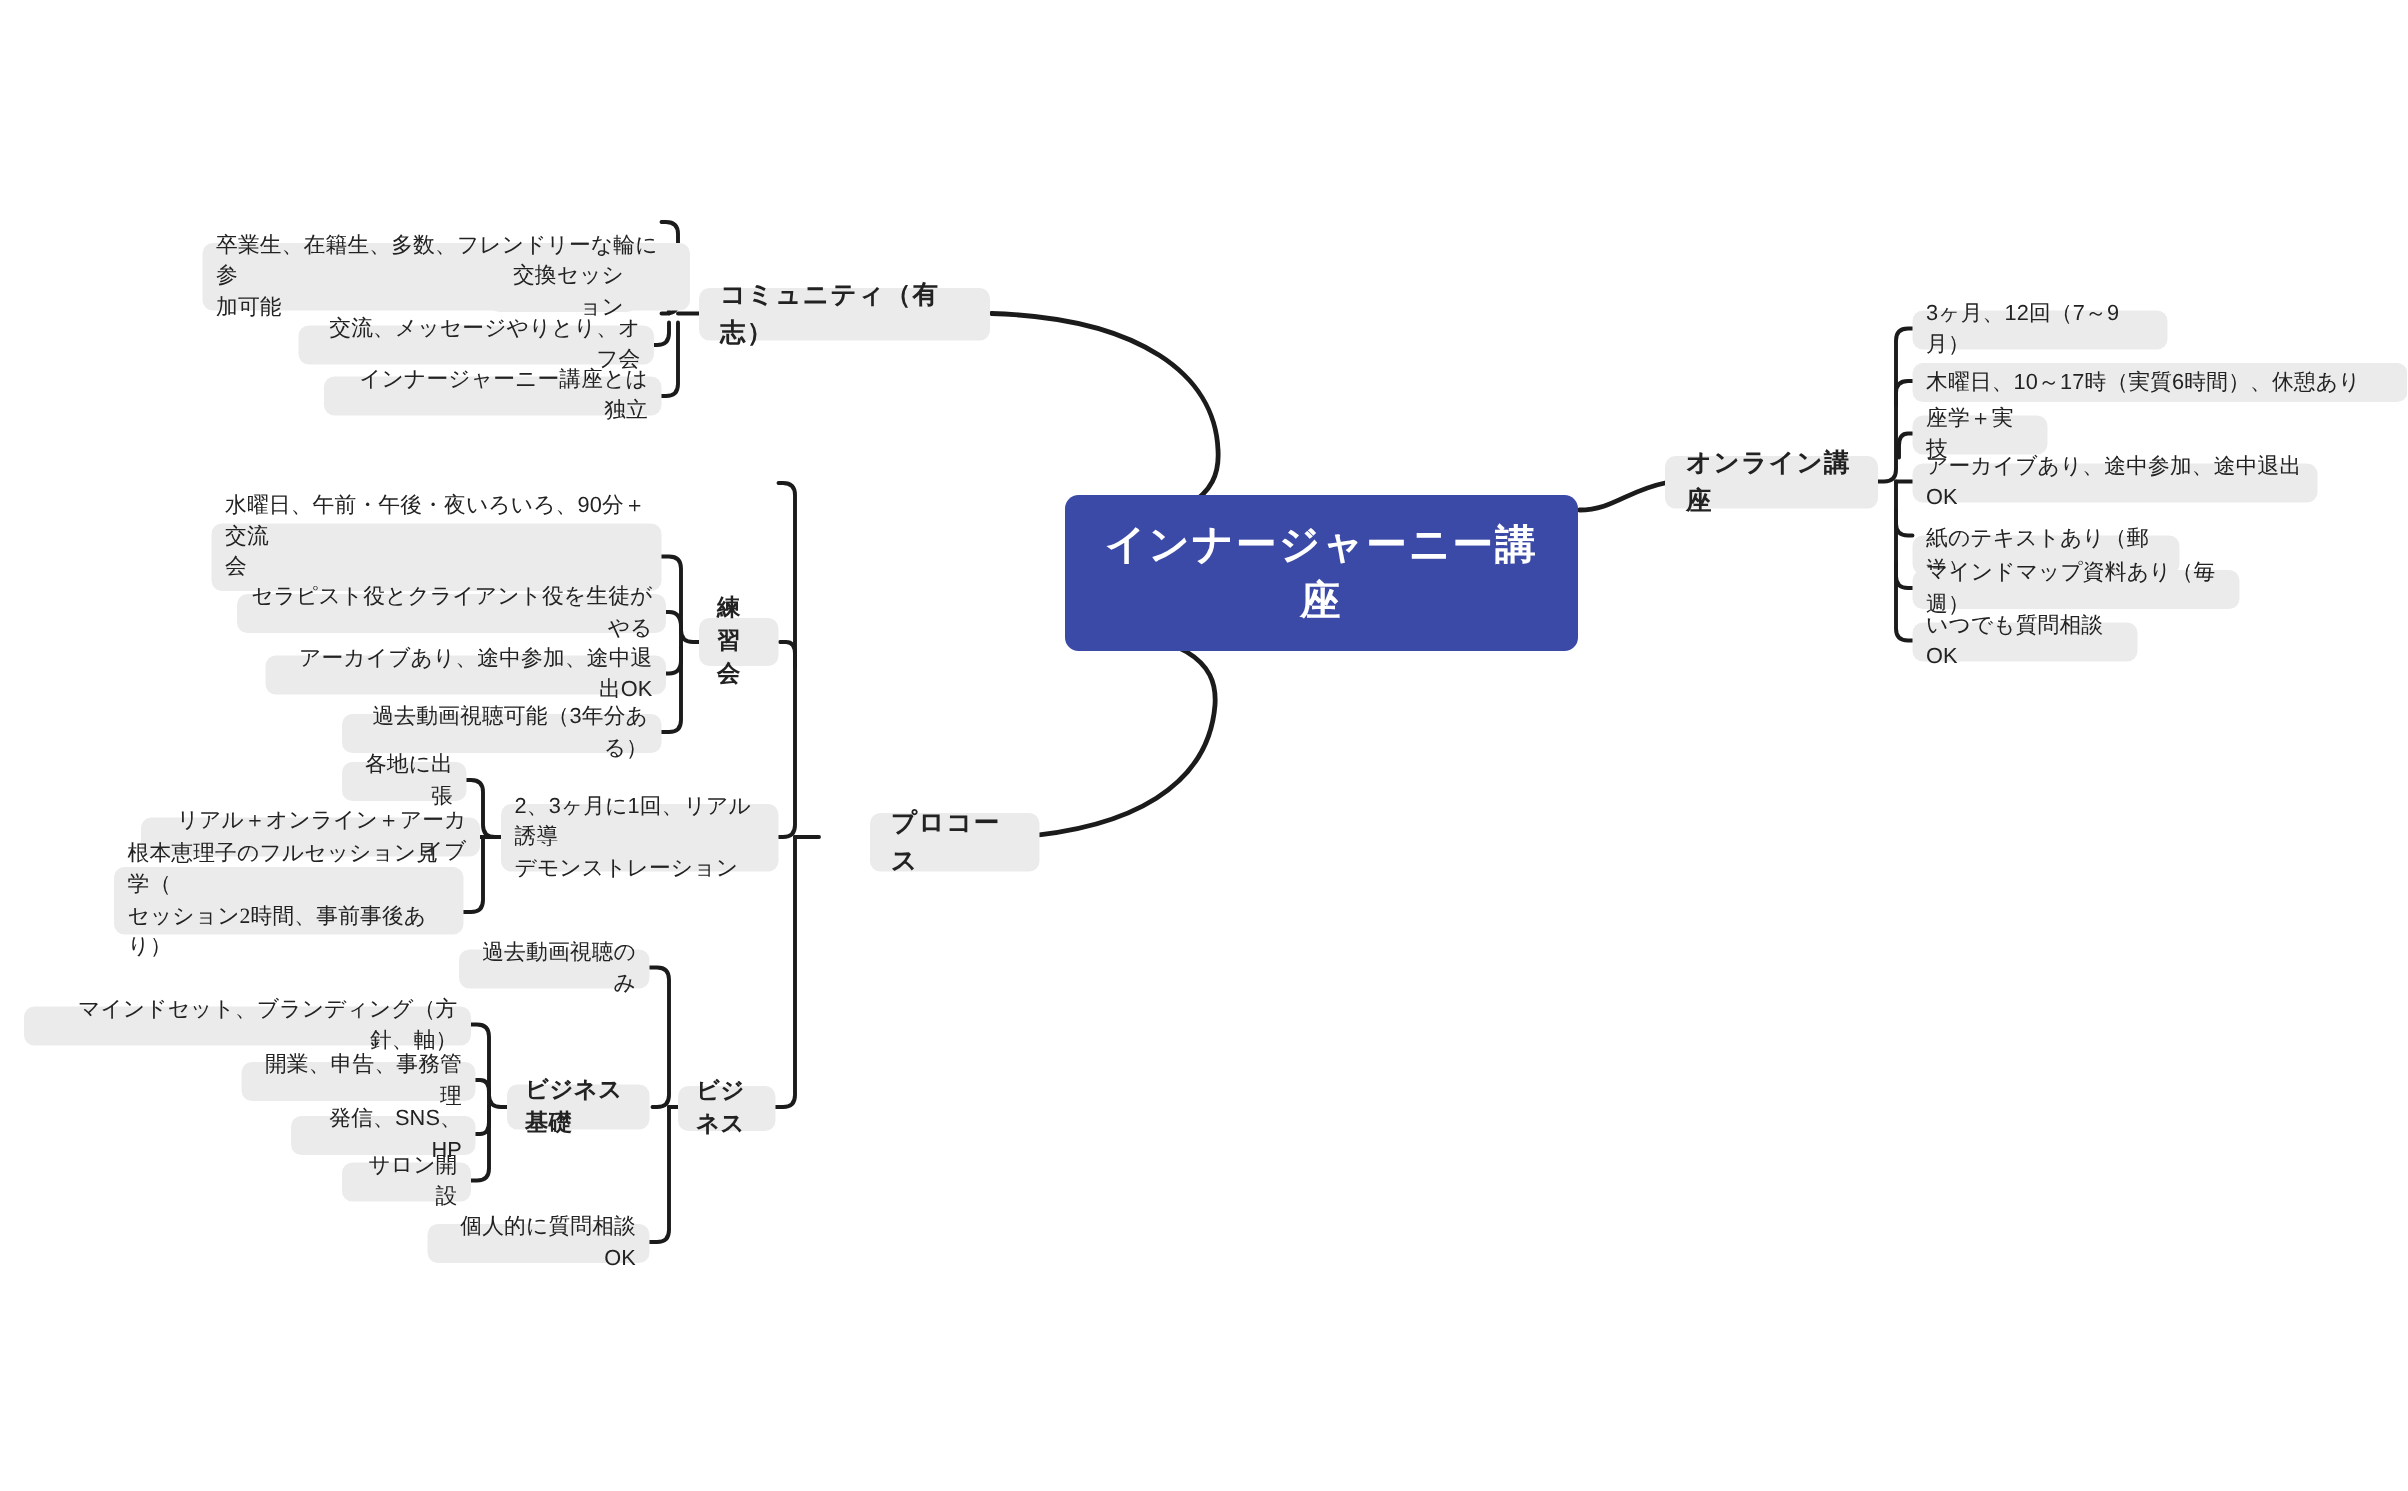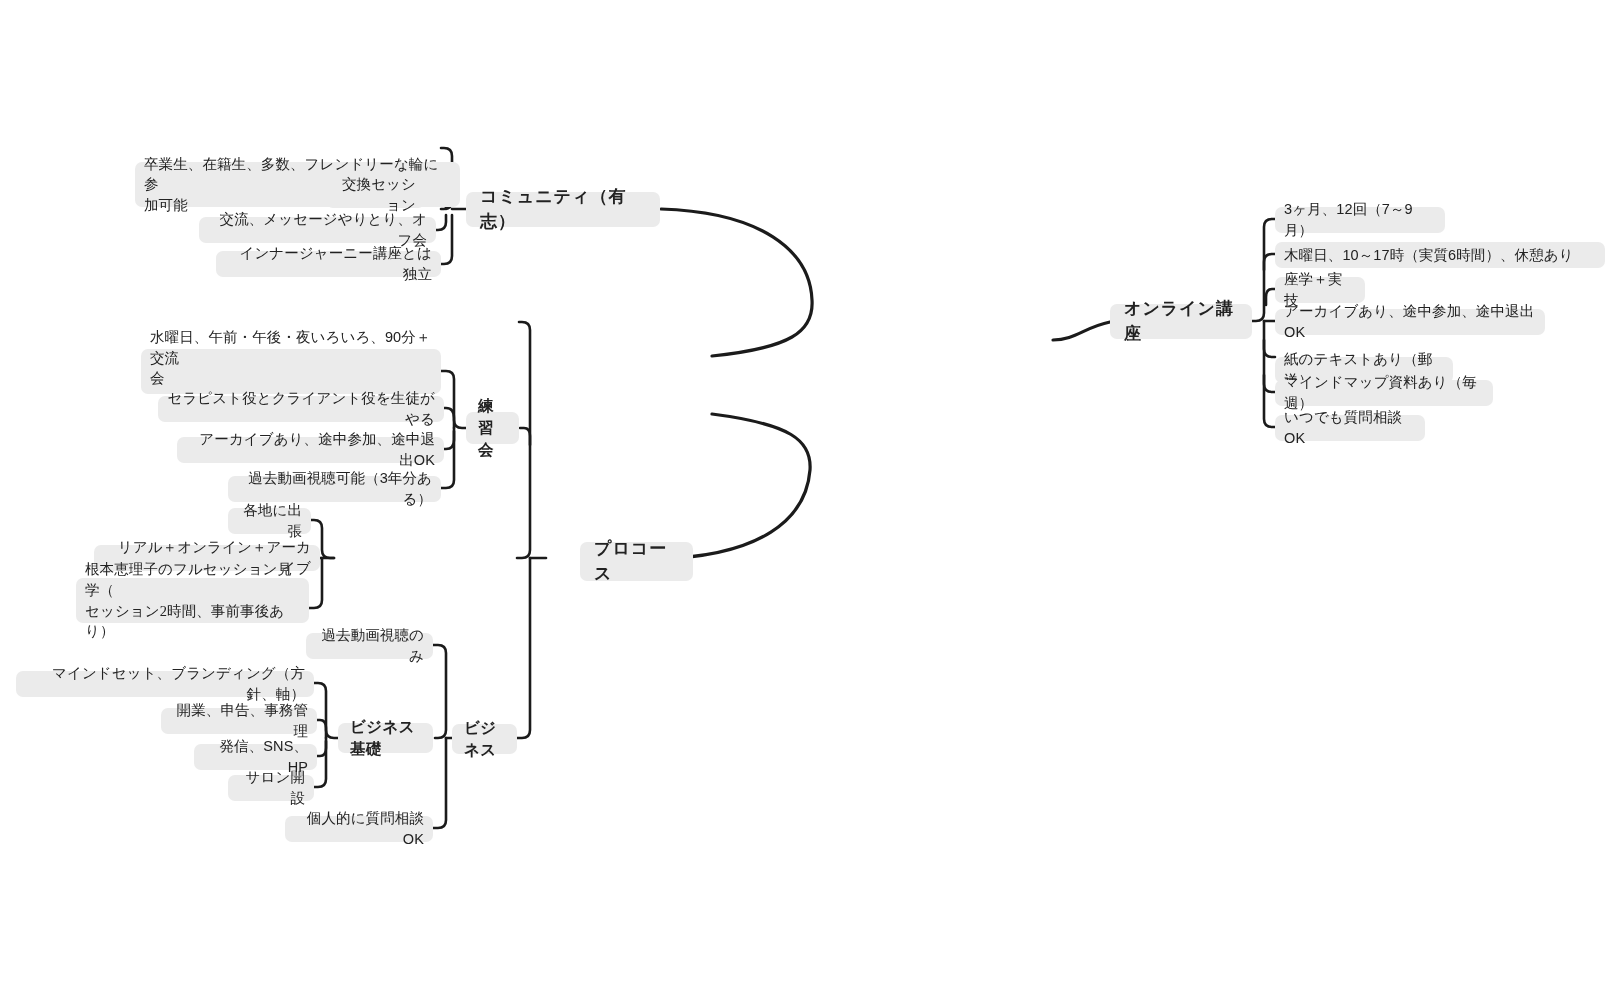--- a/index.html
+++ b/index.html
@@ -111,20 +111,24 @@
 
       <path d="M 1275 219 L 1272 219 Q 1264 219 1264 227 L 1264 313 Q 1264 321 1256 321 L 1252 321 M 1264 321 L 1264 419 Q 1264 427 1272 427 L 1275 427"></path>
       <path d="M 1275 254 L 1272 254 Q 1264 254 1264 262 L 1264 270"></path>
       <path d="M 1275 289 L 1272 289 Q 1266 289 1266 297 L 1266 305"></path>
       <path d="M 1264 321 L 1275 321"></path>
       <path d="M 1275 357 L 1272 357 Q 1264 357 1264 349 L 1264 340"></path>
       <path d="M 1275 392 L 1272 392 Q 1264 392 1264 384 L 1264 375"></path>
     </g>
   </svg>
 
+  <div class="node root" style="left:710px; top:330px; width:342px; height:104px;">
+    <span>インナージャーニー講
+座</span>
+  </div>
 
   <div class="node mainbranch" style="left:466px; top:192px; width:194px; height:35px;">
     <span>コミュニティ（有志）</span>
   </div>
 
   <div class="node leaf al-l" style="left:135px; top:126px; width:325px; height:45px;margin-top:36px;">
     <span>卒業生、在籍生、多数、フレンドリーな輪に参
 加可能</span>
   </div>
   <div class="node leaf al-r" style="left:326px; top:182px; width:99px; height:26px;">
@@ -152,20 +156,24 @@
   <div class="node leaf al-r" style="left:158px; top:396px; width:286px; height:26px;">
     <span>セラピスト役とクライアント役を生徒がやる</span>
   </div>
   <div class="node leaf al-r" style="left:177px; top:437px; width:267px; height:26px;">
     <span>アーカイブあり、途中参加、途中退出OK</span>
   </div>
   <div class="node leaf al-r" style="left:228px; top:476px; width:213px; height:26px;">
     <span>過去動画視聴可能（3年分ある）</span>
   </div>
 
+  <div class="node leaf al-l" style="left:334px; top:536px; width:185px; height:45px;">
+    <span>2、3ヶ月に1回、リアル誘導
+デモンストレーション</span>
+  </div>
   <div class="node leaf al-r" style="left:228px; top:508px; width:83px; height:26px;">
     <span>各地に出張</span>
   </div>
   <div class="node leaf al-r" style="left:94px; top:545px; width:226px; height:26px;">
     <span>リアル＋オンライン＋アーカイブ</span>
   </div>
   <div class="node leaf al-l" style="left:76px; top:578px; width:233px; height:45px;font-family:Liberation Serif, serif;">
     <span>根本恵理子のフルセッション見学（
 セッション2時間、事前事後あり）</span>
   </div>

